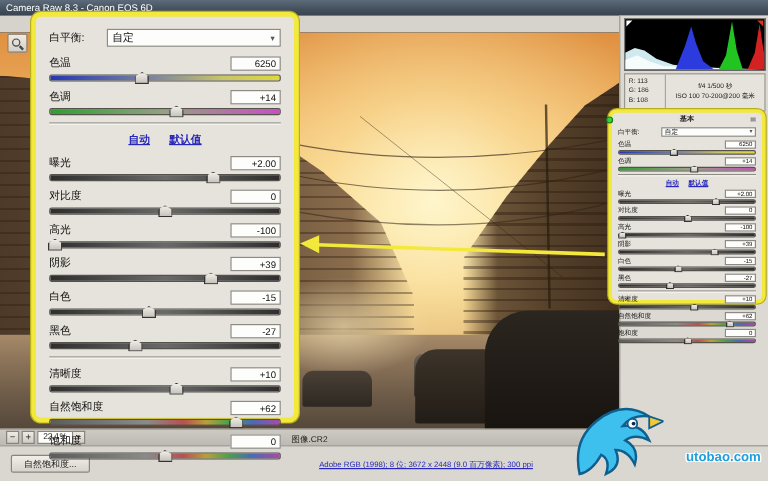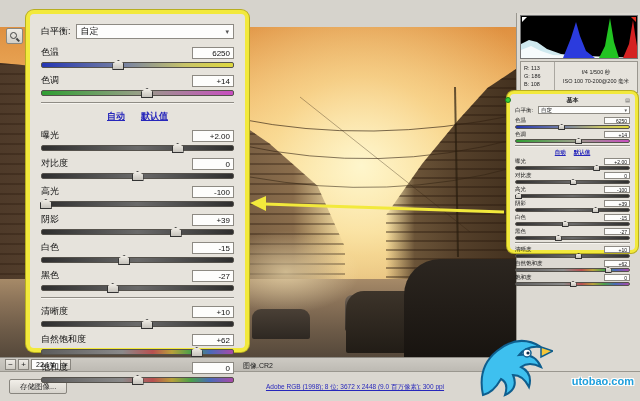--- a/index.html
+++ b/index.html
@@ -91,21 +91,21 @@
   .hl-border { border:4px solid #f2e93c; border-radius:8px; background:#e6e3dc;
     box-shadow:0 0 0 1px #b8ae20; }
   .callout { position:absolute; left:26px; top:10px; width:223px; height:342px; z-index:5; padding:6px 11px; }
   .minipanel { position:absolute; left:507px; top:91px; width:131px; height:162px; z-index:4;
     border-width:3px; border-radius:7px; padding:2px 5px; }
 
   .panel-header { text-align:center; font-size:6px; font-weight:bold; color:#222; position:relative; height:8px; line-height:8px; }
   .panel-menu { position:absolute; right:0; top:0; font-size:5px; color:#555; }
 
   
-  .wb-row { display:flex; align-items:center; gap:5px; }
+  .wb-row { display:flex; align-items:center; gap:18px; }
   .panel-large .wb-row { margin:4px 0 7px; }
   .panel-small .wb-row { margin:2px 0 3px; }
   .wb-label { color:#111; }
   .panel-large .wb-label { font-size:9px; }
   .panel-small .wb-label { font-size:5.5px; }
   .wb-select { flex:1; background:#fdfdfc; border:1px solid #8d8a83; display:flex; justify-content:space-between;
     align-items:center; color:#111; }
   .panel-large .wb-select { height:15px; font-size:9px; padding:0 4px; }
   .panel-small .wb-select { height:8px; font-size:5.5px; padding:0 2px; }
   .wb-caret { color:#555; font-size:7px; }
@@ -175,20 +175,23 @@
   .wm-text { position:absolute; right:4px; top:6px; font-size:26px; font-weight:bold; color:#1f9fdc;
     letter-spacing:1px; text-shadow:-1px -1px 0 #fff,1px -1px 0 #fff,-1px 1px 0 #fff,1px 1px 0 #fff, 2px 2px 2px rgba(0,40,80,.45); }
   .wm-url { position:absolute; right:6px; top:40px; font-size:11px; font-weight:bold; color:#1f9fdc;
     text-shadow:-1px -1px 0 #fff,1px -1px 0 #fff,-1px 1px 0 #fff,1px 1px 0 #fff; }
 </style>
 </head>
 <body>
 
 <div class="app">
 
+  <div class="titlebar">
+    <span>Camera Raw 8.3 - Canon EOS 6D</span>
+  </div>
 
   <div class="zoomtool-btn">
     <span class="magnifier"></span>
   </div>
 
   <div class="preview">
     <div class="sky"></div>
     <div class="bldg bldg-left"></div>
     <div class="bldg bldg-right"></div>
     <div class="road"></div>
@@ -497,21 +500,21 @@
       <span class="zbtn">+</span>
       <span class="zoom-box">
         <span class="zoom-value">22.1%</span>
         <span class="zoom-caret">▼</span>
       </span>
     </div>
     <div class="filename">图像.CR2</div>
   </div>
 
   <div class="footer">
-    <button class="save-btn">存储图像...</button>
+    <button class="save-btn">自然饱和度...</button>
     <span class="workflow-link">Adobe RGB (1998); 8 位; 3672 x 2448 (9.0 百万像素); 300 ppi</span>
   </div>
 
   <div class="watermark">
     <svg class="wm-bird" width="78" height="62" viewBox="0 0 78 62">
       <path d="M8,58 Q2,30 22,14 Q44,-4 66,10 Q52,8 44,18 Q60,16 66,30 Q54,24 46,30 Q58,36 54,50 Q48,38 38,38 Q44,52 30,58 Q34,46 26,42 Q18,56 8,58 Z" fill="#3ec0ef" stroke="#0e5e8e" stroke-width="2"></path>
       <circle cx="52" cy="16" r="4" fill="#fff" stroke="#0e5e8e" stroke-width="1.5"></circle>
       <circle cx="53" cy="16" r="1.6" fill="#0e2e4e"></circle>
       <polygon points="66,10 78,14 66,20" fill="#f5c63a" stroke="#0e5e8e" stroke-width="1.5"></polygon>
     </svg>

